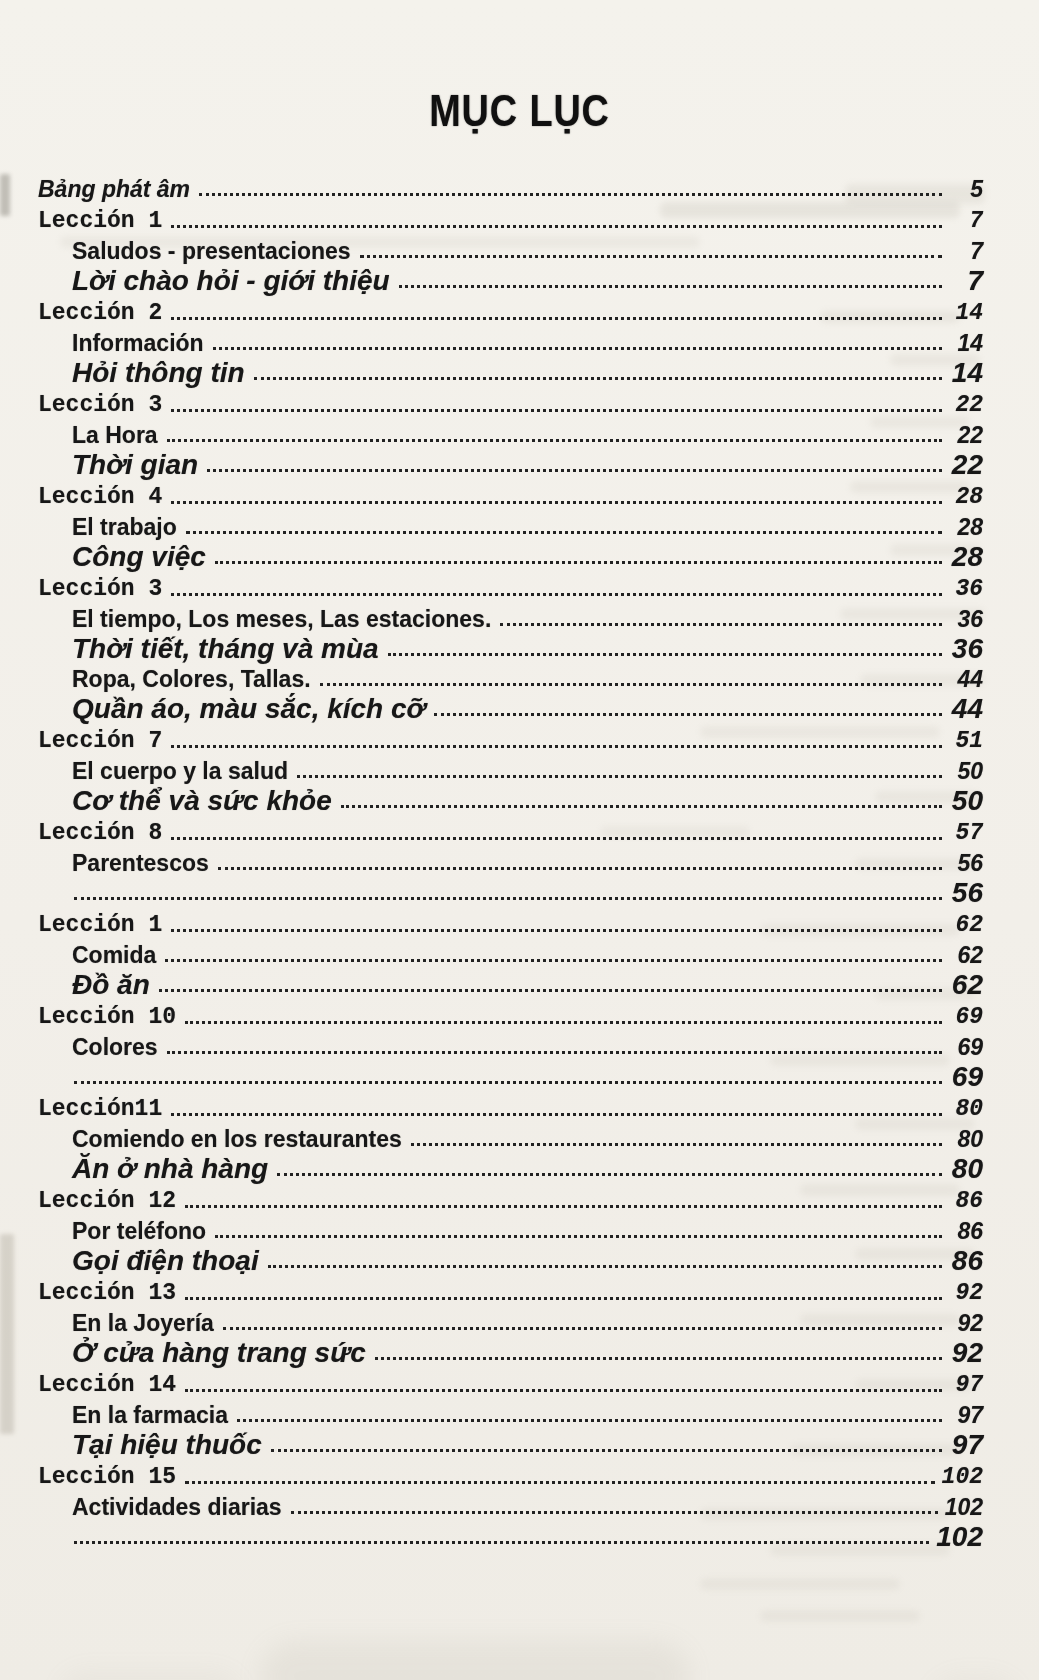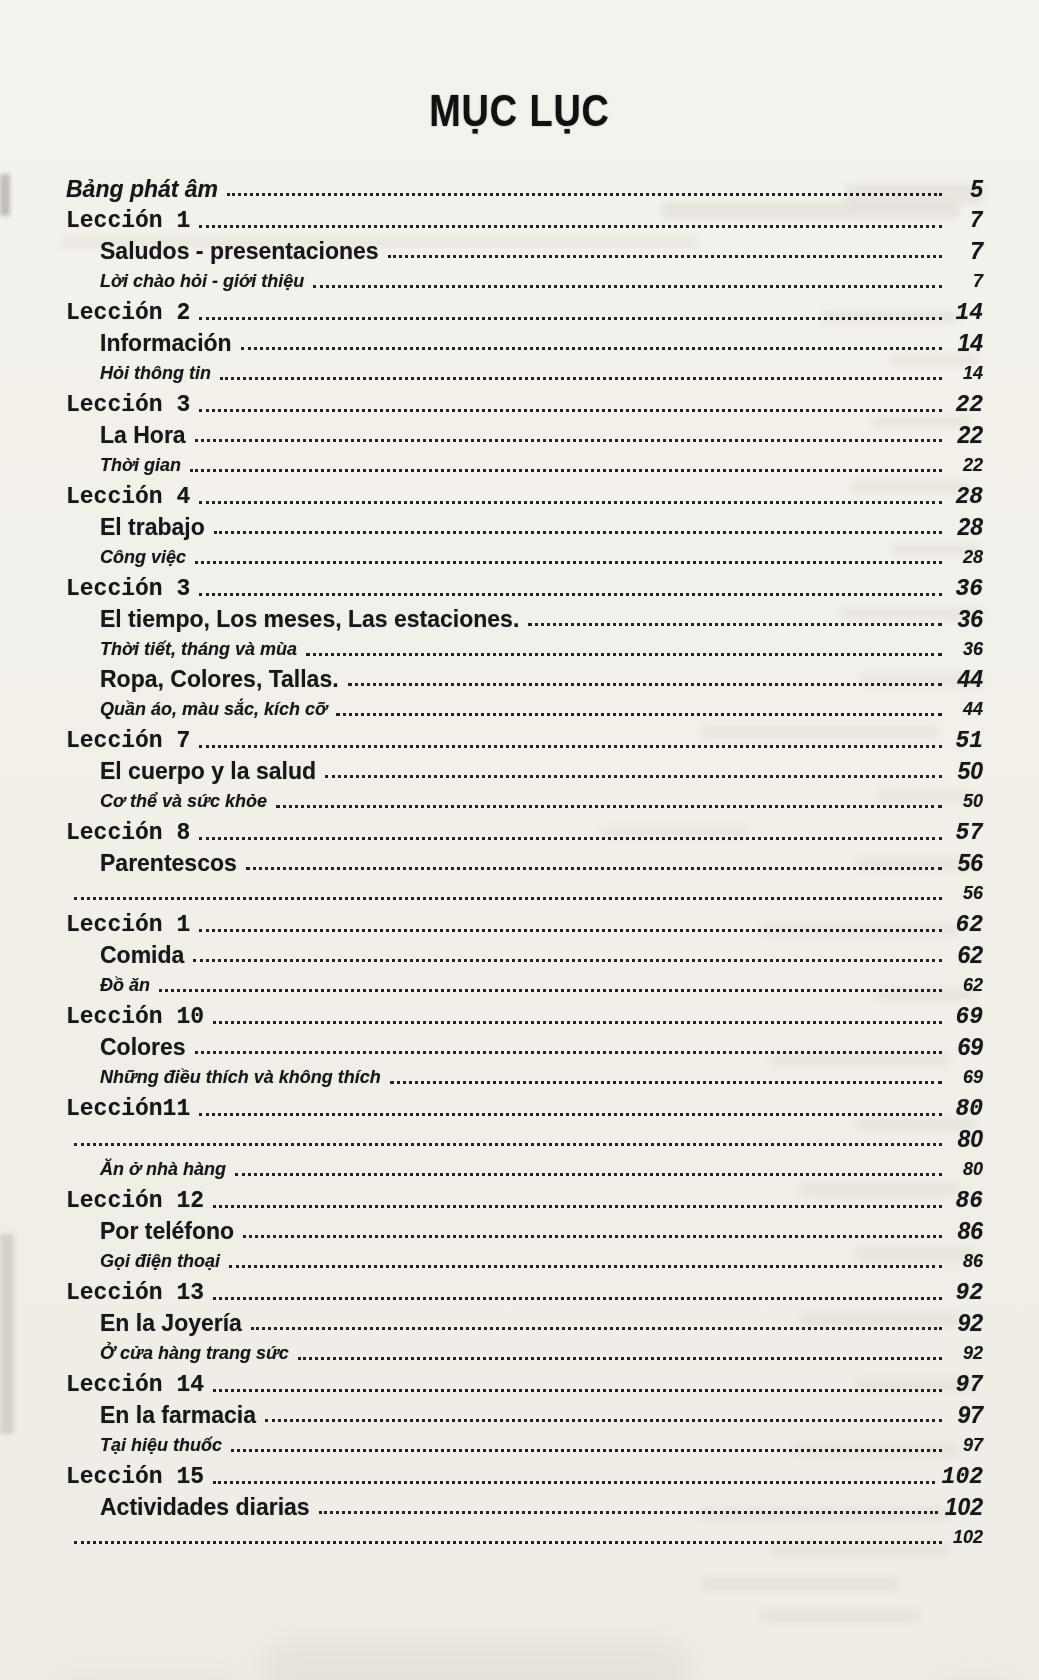--- a/index.html
+++ b/index.html
@@ -47,38 +47,38 @@
   }
   .row {
     display: flex;
     align-items: flex-end;
     height: 30px;
     font-size: 23px;
     font-weight: 700;
     line-height: 26px;
     white-space: nowrap;
   }
-  .row .label { padding-right: 7px; margin-left: 28px; }
+  .row .label { padding-right: 7px; }
   .row .leader {
     flex: 1 1 auto;
     min-width: 24px;
     border-bottom: 3px dotted #222;
     margin: 0 3px 6px 2px;
   }
   .row .pagenum {
     padding-left: 4px;
     min-width: 34px;
     text-align: right;
     font-style: italic;
     font-weight: 700;
   }
   .row.front   { margin-left: 38px; font-style: italic; }
   .row.chapter { margin-left: 38px; margin-top: 2px; font-family: Liberation Mono, monospace; }
   .row.es      { margin-left: 72px; }
-  .row.vi      { margin-left: 72px; font-style: italic; font-size: 18px; }
+  .row.vi      { margin-left: 72px; font-style: italic; font-size: 28px; }
 
   
   .g {
     position: absolute;
     background: #a59f91;
     filter: blur(3px);
     border-radius: 6px;
     z-index: 1;
     pointer-events: none;
   }
@@ -265,30 +265,30 @@
     <span class="label">Lección 10</span>
     <span class="leader"></span>
     <span class="pagenum">69</span>
   </div>
       <div class="row es">
     <span class="label">Colores</span>
     <span class="leader"></span>
     <span class="pagenum">69</span>
   </div>
       <div class="row vi">
-    <span class="label">Những điều thích và không thích</span>
     <span class="leader"></span>
     <span class="pagenum">69</span>
   </div>
       <div class="row chapter">
     <span class="label">Lección11</span>
     <span class="leader"></span>
     <span class="pagenum">80</span>
   </div>
       <div class="row es">
+    <span class="label">Comiendo en los restaurantes</span>
     <span class="leader"></span>
     <span class="pagenum">80</span>
   </div>
       <div class="row vi">
     <span class="label">Ăn ở nhà hàng</span>
     <span class="leader"></span>
     <span class="pagenum">80</span>
   </div>
       <div class="row chapter">
     <span class="label">Lección 12</span>

